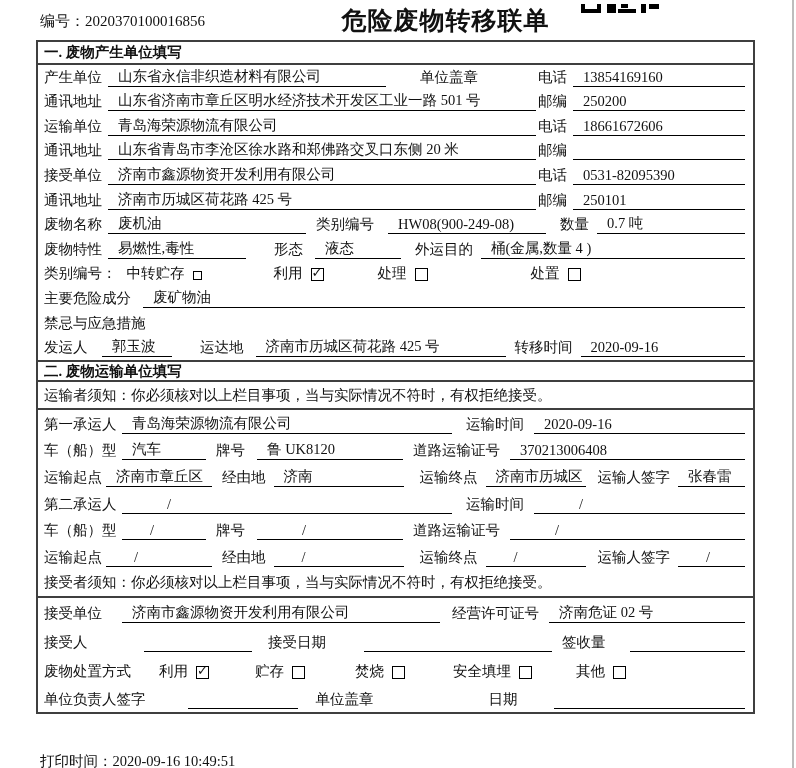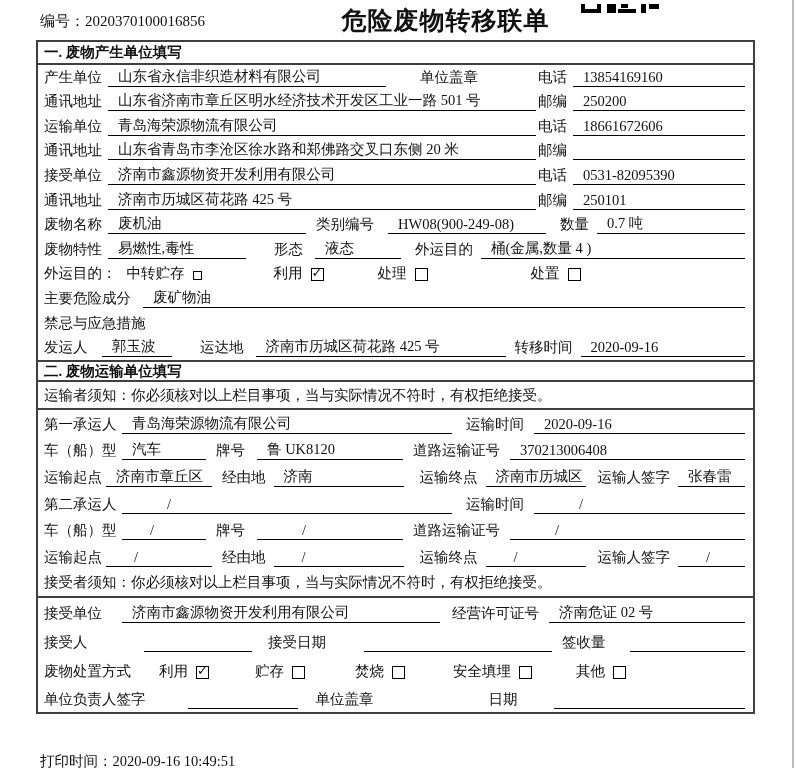--- a/index.html
+++ b/index.html
@@ -129,21 +129,21 @@
     <div class="row">
       <span class="lbl" style="width:64px">废物特性</span>
       <span class="ul" style="width:138px">易燃性,毒性</span>
       <span class="lbl" style="margin-left:28px">形态</span>
       <span class="ul" style="width:86px;margin-left:12px">液态</span>
       <span class="lbl" style="margin-left:14px">外运目的</span>
       <span class="ul fill" style="margin-left:8px">桶(金属,数量 4 )</span>
     </div>
 
     <div class="row">
-      <span class="lbl">外运目的：</span>
+      <span class="lbl">类别编号：</span>
       <span class="lbl" style="margin-left:10px">中转贮存</span>
       <span class="cb small"></span>
       <span class="lbl" style="margin-left:72px">利用</span>
       <span class="cb checked"></span>
       <span class="lbl" style="margin-left:54px">处理</span>
       <span class="cb"></span>
       <span class="lbl" style="margin-left:103px">处置</span>
       <span class="cb"></span>
     </div>
 

